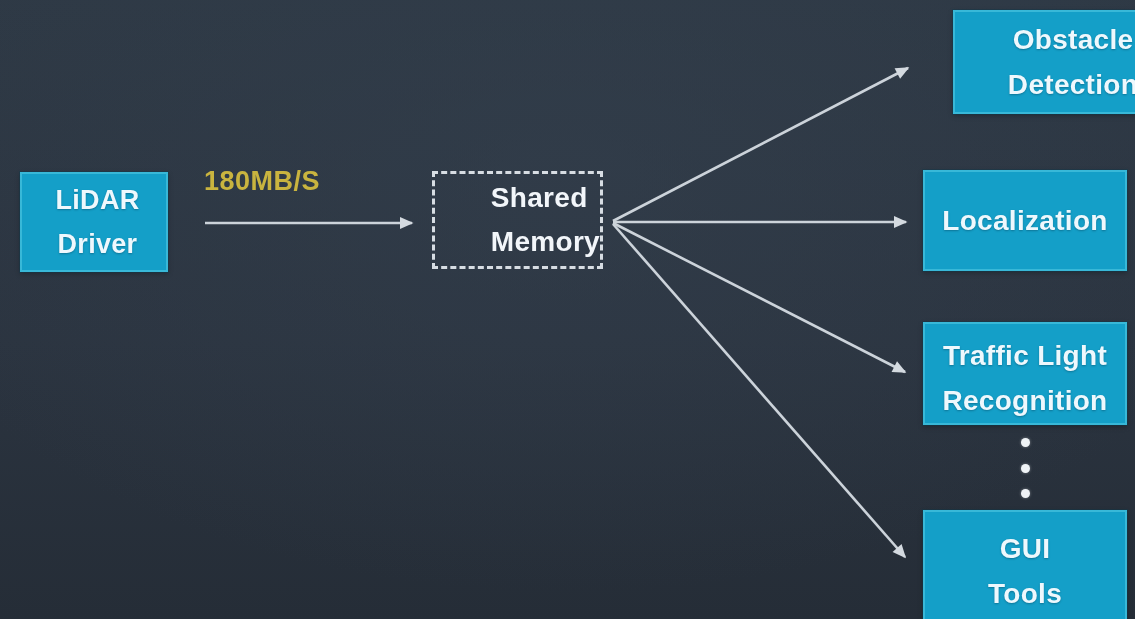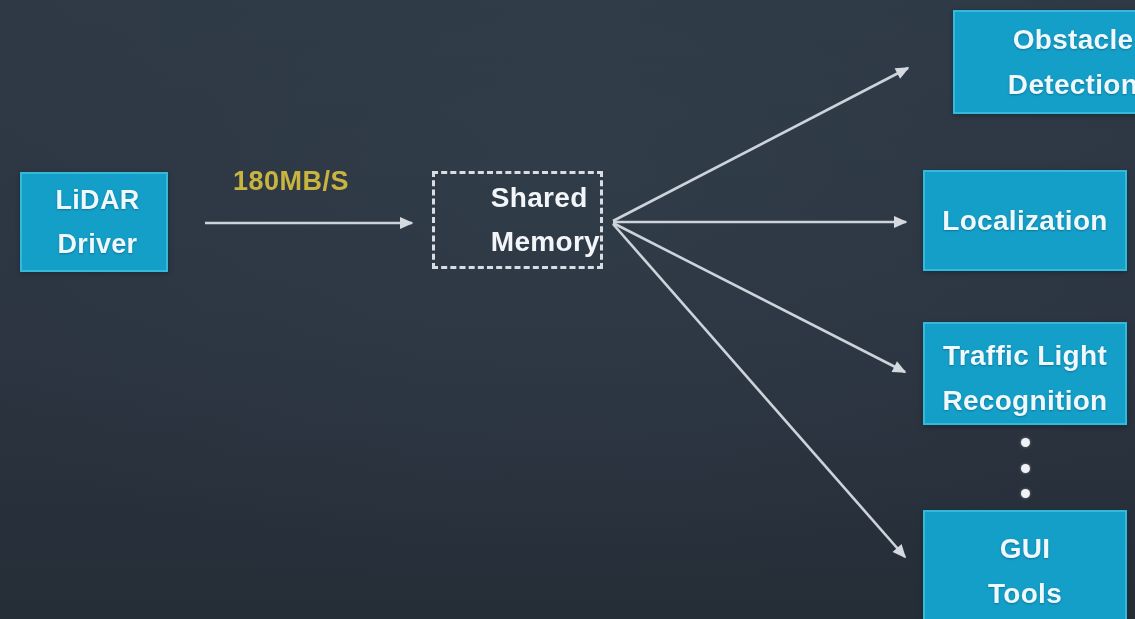--- a/index.html
+++ b/index.html
@@ -53,24 +53,23 @@
   }
   .node.dashed .node-label {
     text-align: left;
     padding-left: 22px;
     font-size: 28px;
     line-height: 44px;
     color: #f2f6fa;
   }
   .rate-label {
     position: absolute;
-    left: 186px;
+    left: 204px;
     top: 166px;
     width: 210px;
-    text-align: center;
     font-size: 27px;
     font-weight: bold;
     color: #c9b43f;
     letter-spacing: 0.5px;
   }
   .ellipsis {
     position: absolute;
     left: 1017px;
     top: 438px;
     width: 16px;

